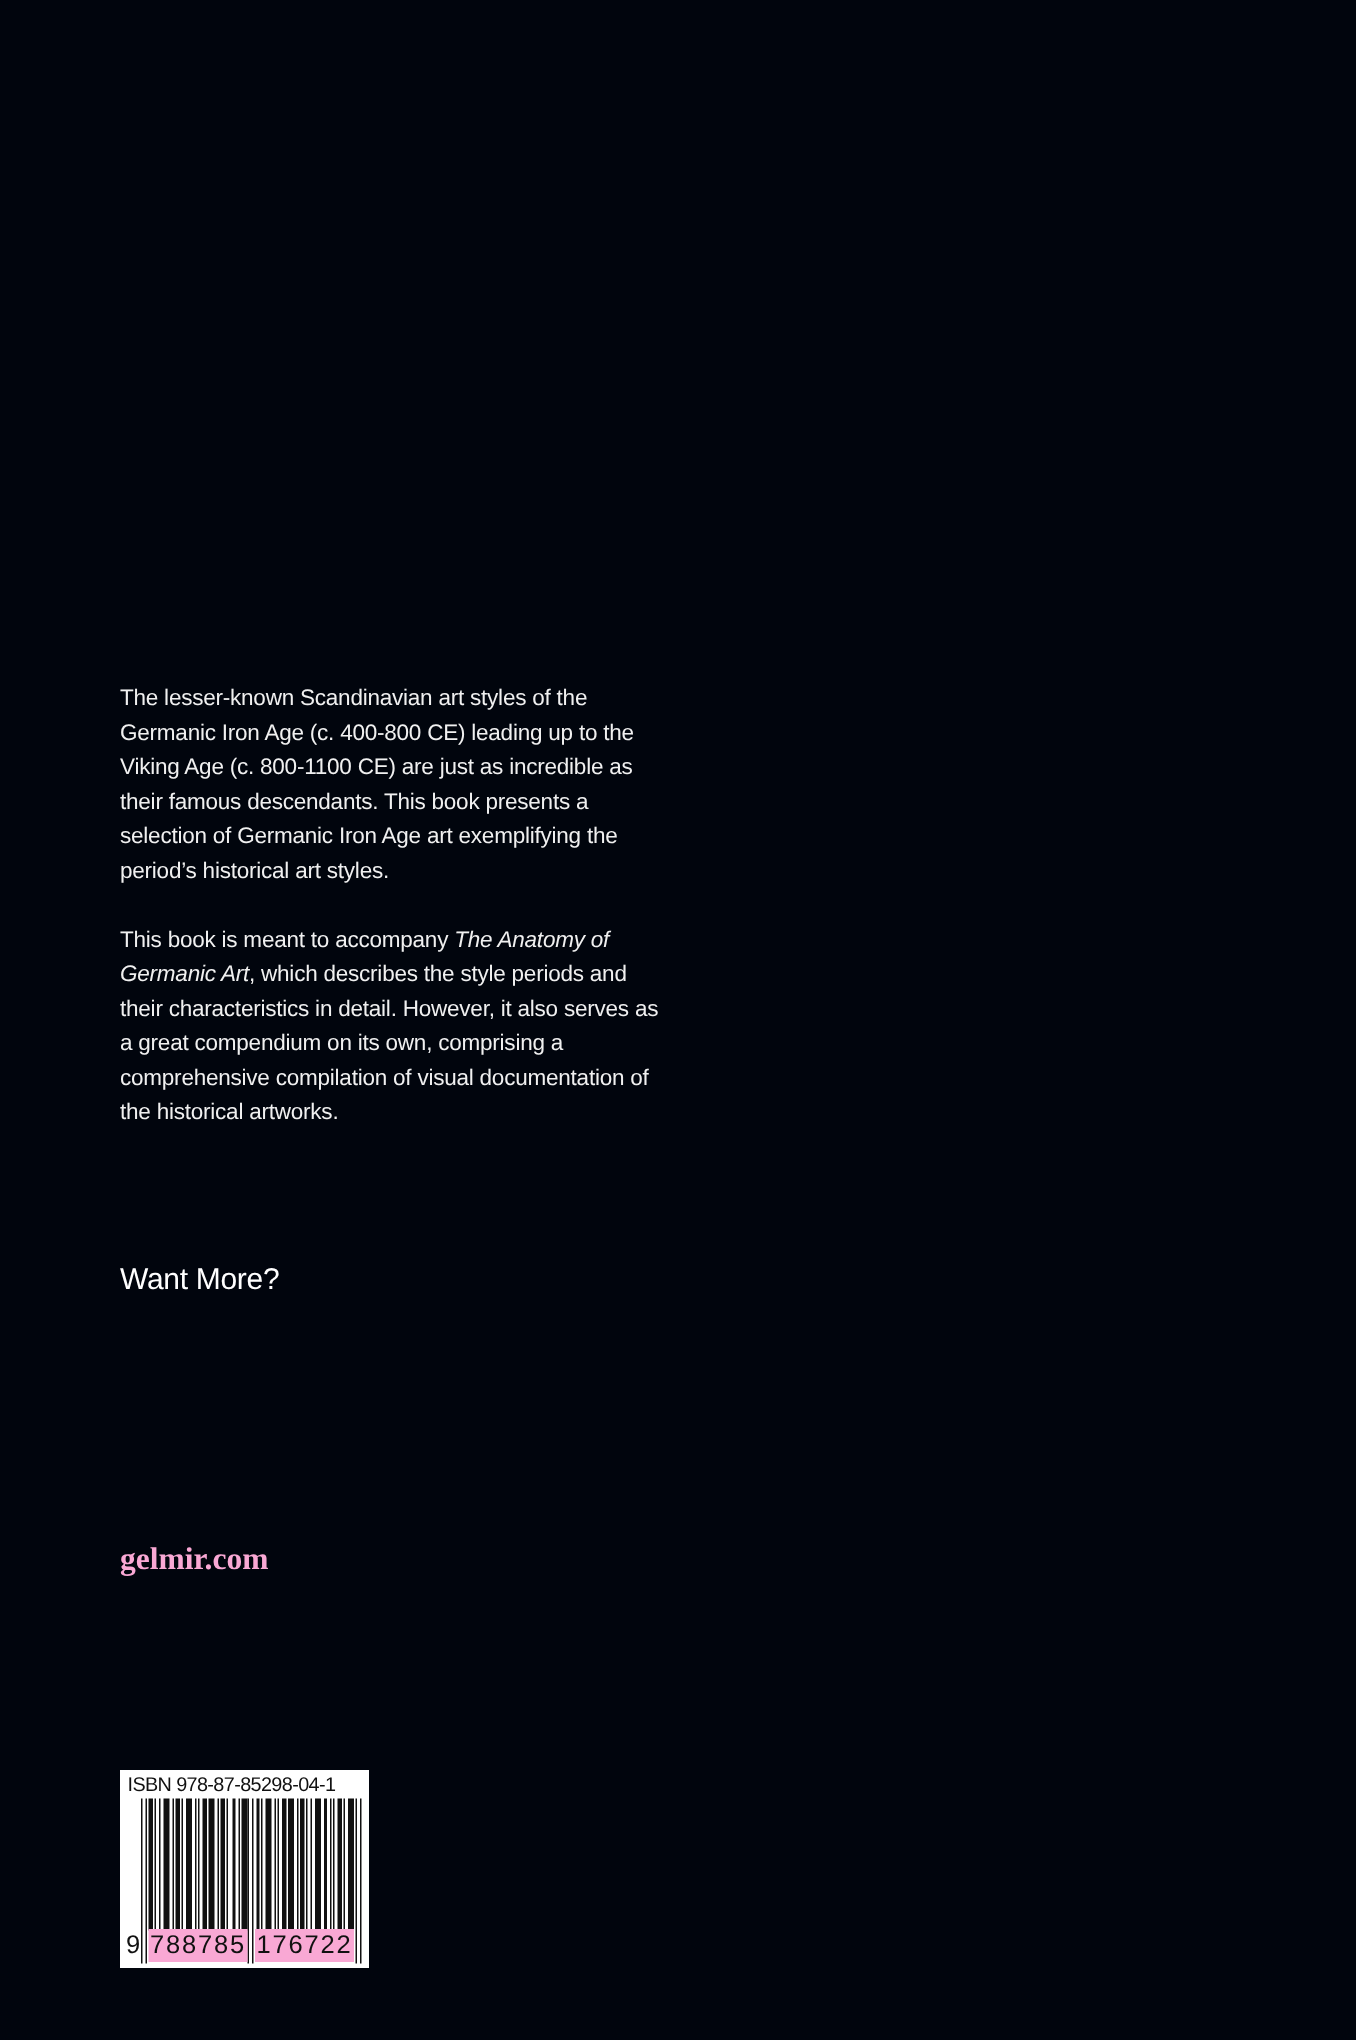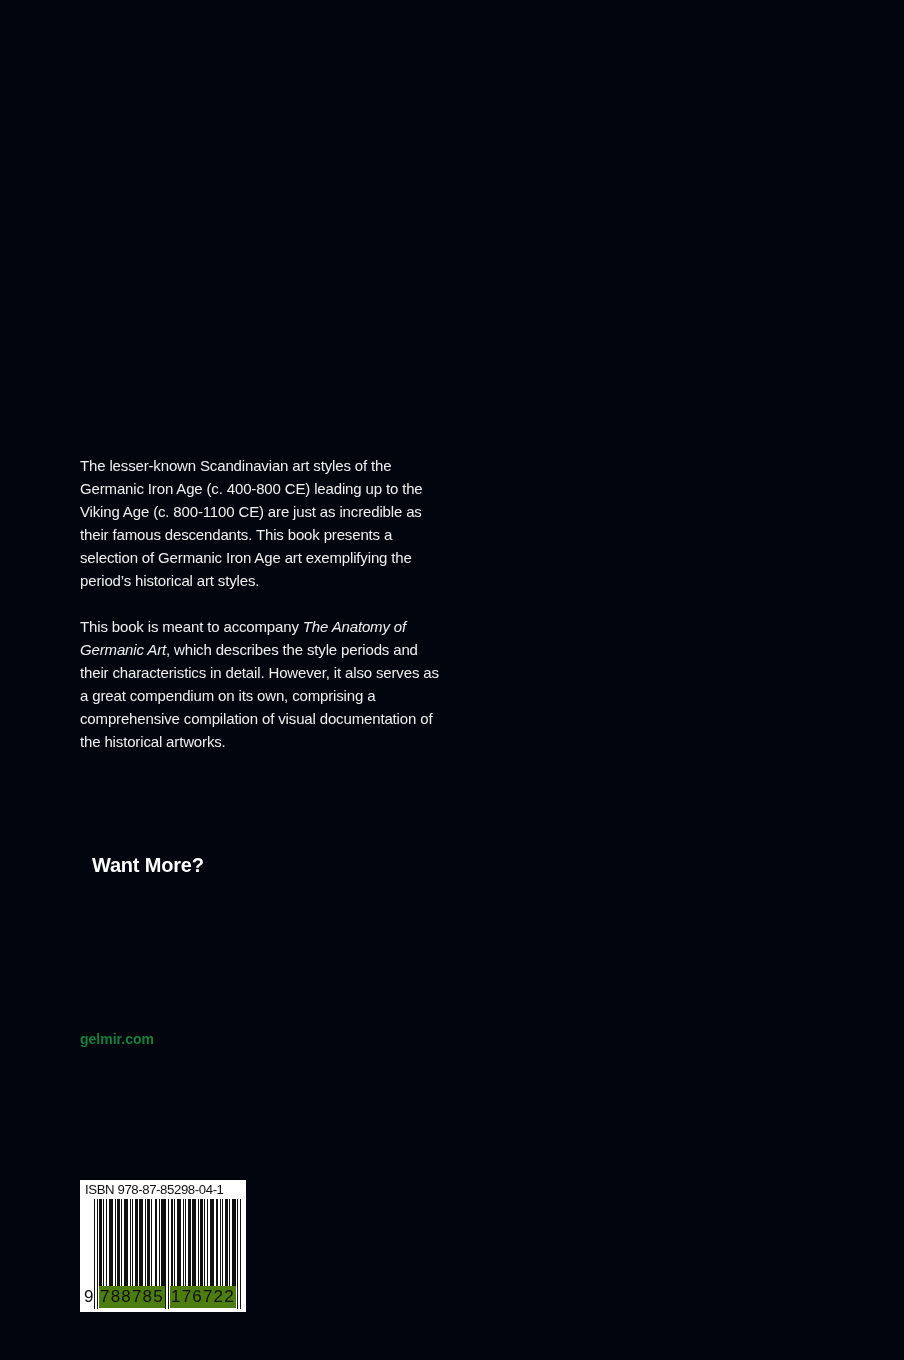--- a/index.html
+++ b/index.html
@@ -36,37 +36,38 @@
     .para em {
       font-style: italic;
     }
     #intro-block { top: 454px; }
     #intro-p1 { }
     #intro-p2 { margin-top: 23px; }
     #want-more-heading {
       position: absolute;
       left: 80px;
       top: 840px;
-      margin: 12px;
+      margin: 0;
       font-size: 20px;
-      font-weight: bold;
+      font-weight: normal;
       color: #ffffff;
       letter-spacing: -0.2px;
       line-height: 26px;
     }
     #want-more-block { top: 890px; }
     #website-link {
       position: absolute;
       left: 80px;
       top: 1028px;
-      font-size: 14px;
+      font-size: 21px;
       font-weight: bold;
-      color: #15803d;
+      color: #f9a8d4;
       text-decoration: none;
       line-height: 23px;
+      font-family: Liberation Serif, serif;
     }
     
     .barcode-box {
       position: absolute;
       left: 80px;
       top: 1136px;
       width: 166px;
       height: 132px;
       background: #ffffff;
       box-sizing: border-box;
@@ -94,21 +95,21 @@
       top: 0;
       background: #111;
     }
     .digits {
       position: absolute;
       top: 106px;
       font-size: 17px;
       line-height: 22px;
       color: #111;
       letter-spacing: 1.2px;
-      background: #4d7c0f;
+      background: #f9a8d4;
       white-space: nowrap;
     }
     #digit-first { left: 4px; background: transparent; letter-spacing: 0; }
     #digit-left { left: 19px; padding: 0 1px; }
     #digit-right { left: 90px; padding: 0 1px; }
   </style>
 </head>
 <body>
 
 <div class="cover">

